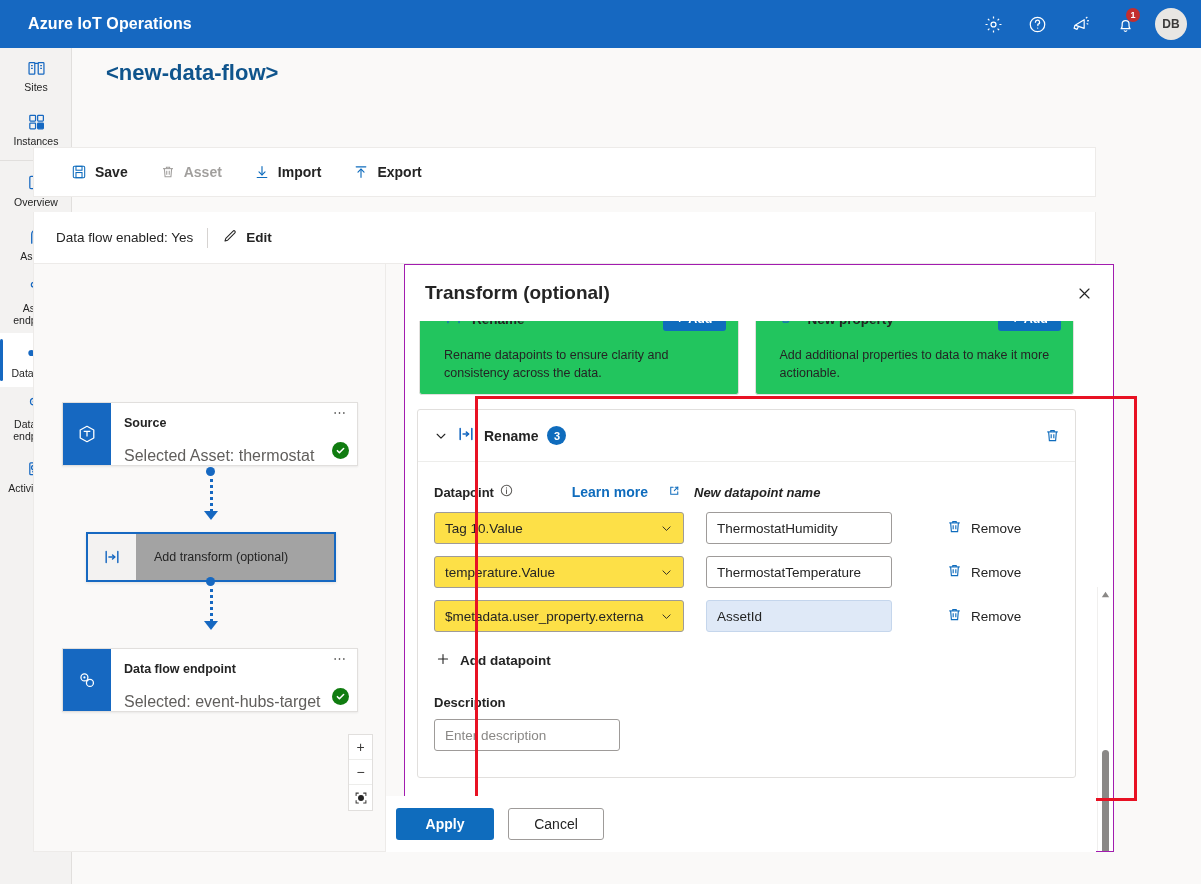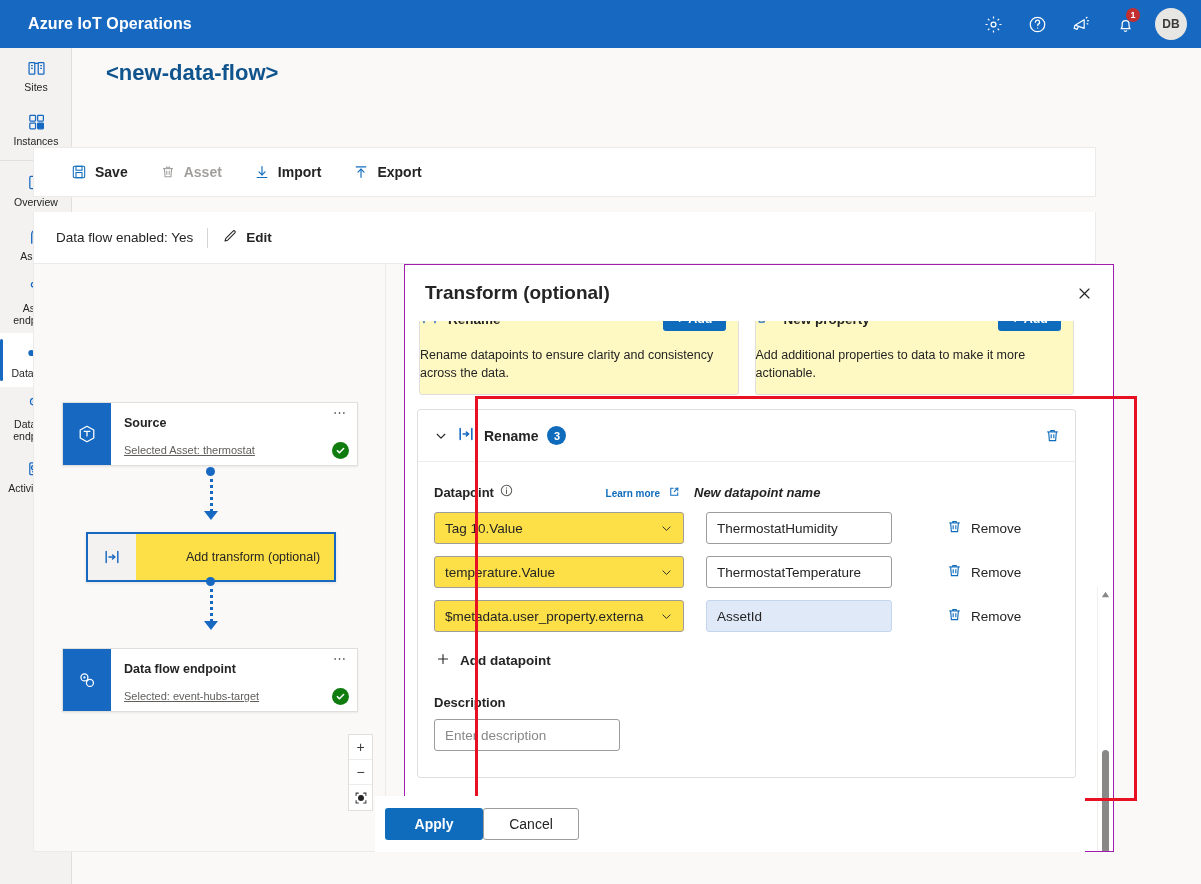--- a/index.html
+++ b/index.html
@@ -114,34 +114,33 @@
     position:absolute; width:296px; height:64px; background:#fff;
     border:1px solid #e1dfdd; display:flex;
     box-shadow:0 1px 2px rgba(0,0,0,.07);
   }
   .node-icon {
     width:48px; background:#1668c1; display:flex; align-items:center; justify-content:center;
     flex:0 0 48px;
   }
   .node-body { flex:1; position:relative; padding:13px 0 0 13px; }
   .node-title { font-size:12.5px; font-weight:bold; color:#242424; line-height:15px; }
-  .node-sub { font-size:11px; color:#605e5c; margin-top:12px; line-height:14px;text-decoration:underline; }
+  .node-sub { font-size:16px; color:#605e5c; margin-top:18px; line-height:14px; }
   .node-dots {
     position:absolute; top:4px; right:10px; font-size:13px; color:#3b3a39;
     letter-spacing:1px; cursor:pointer; line-height:12px;
   }
   .node-check {
     position:absolute; right:8px; bottom:6px; width:17px; height:17px;
     border-radius:50%; background:#107c10; display:flex; align-items:center; justify-content:center;
   }
   #node-transform {
-    position:absolute; width:250px; height:50px; background:#fde047;
+    position:absolute; width:250px; height:50px; background:#a3a3a3;
     border:2px solid #1668c1; display:flex; align-items:center;
     box-shadow:0 1px 3px rgba(0,0,0,.10);
-    gap:32px;
   }
   #node-transform .tr-icon {
     width:48px; height:100%; background:#f3f2f1;
     display:flex; align-items:center; justify-content:center; flex:0 0 48px;
   }
   #node-transform .tr-label { font-size:12.5px; color:#242424; padding-left:18px; }
 
   .conn { position:absolute; width:2px; border-left:3px dotted #1668c1; }
   .conn-dot {
     position:absolute; width:9px; height:9px; border-radius:50%; background:#1668c1;
@@ -177,22 +176,22 @@
   }
 
   #panel-scrollarea {
     position:absolute; top:56px; left:0; width:710px; height:482px; overflow:hidden;
   }
   #panel-inner { position:absolute; top:-26px; left:0; width:683px; padding:0 12px; }
 
   
   #option-cards { display:flex; gap:16px; padding:0 2px; }
   .opt-card {
-    flex:1; border:1px solid #e1dfdd; background:#fef9c3; border-radius:3px;
-    padding:10px 12px 12px 0; position:relative; height:100px;
+    flex:1; border:1px solid #e1dfdd; background:#22c55e; border-radius:3px;
+    padding:10px 12px 12px 24px; position:relative; height:100px;
   }
   .opt-card-head { display:flex; align-items:center; gap:9px; height:26px; }
   .opt-card-title { font-size:13.5px; font-weight:bold; color:#242424; }
   .opt-add {
     margin-left:auto; background:#0f6cbd; color:#fff; font-size:12.5px;
     padding:5px 13px; border-radius:3px; display:flex; align-items:center; gap:5px;
     cursor:pointer; font-weight:bold;
   }
   .opt-card-desc { font-size:12.5px; color:#242424; line-height:18px; margin-top:14px; }
 
@@ -210,21 +209,21 @@
     width:19px; height:19px; border-radius:50%; background:#0f6cbd; color:#fff;
     font-size:11px; font-weight:bold; display:flex; align-items:center; justify-content:center;
     margin-left:9px;
   }
   #rename-delete { margin-left:auto; cursor:pointer; display:flex; }
 
   #rename-body { padding:22px 16px 26px 16px; }
   .col-head-row { display:flex; align-items:flex-end; }
   .col-head { font-size:13px; font-weight:bold; color:#242424; display:flex; align-items:center; gap:6px; }
   #learn-more {
-    font-size:10px; color:#0f6cbd; cursor:pointer; display:flex; align-items:center; gap:8px;
+    font-size:14px; color:#0f6cbd; cursor:pointer; display:flex; align-items:center; gap:20px;
     margin-left:auto; margin-right:14px; font-weight:bold;
   }
   .dp-col { width:260px; display:flex; align-items:flex-end;justify-content:center; }
   .nd-col { width:200px;font-style:italic; }
 
   .dp-row { display:flex; align-items:center; margin-top:12px; }
   .select-box {
     width:250px; height:32px; border:1px solid #9e9b99; border-radius:3px;
     background:#fde047; display:flex; align-items:center; padding:0 10px;
     font-size:13.5px; color:#242424; cursor:pointer; overflow:hidden; white-space:nowrap;
@@ -267,22 +266,22 @@
     height:15px; display:flex; align-items:center; justify-content:center; cursor:pointer;
   }
   #panel-sb .sb-track { position:absolute; top:15px; bottom:15px; left:0; right:0; }
   #panel-sb .sb-thumb {
     position:absolute; left:4px; width:7px; top:148px; height:275px;
     background:#8a8886; border-radius:4px; cursor:pointer;
   }
 
   
   #panel-foot {
-    position:absolute; left:375px; top:796px; width:710px; height:56px;
-    display:flex; align-items:center; padding-left:10px; 
+    position:absolute; left:386px; top:796px; width:710px; height:56px;
+    display:flex; align-items:center; padding-left:10px; gap:14px;
     background:#fff; z-index:11;
   }
   .btn-primary {
     width:98px; height:32px; background:#0f6cbd; color:#fff; font-size:14px;
     font-weight:bold; border:none; border-radius:3px; cursor:pointer;
     display:flex; align-items:center; justify-content:center;
   }
   .btn-secondary {
     width:96px; height:32px; background:#fff; color:#242424; font-size:14px;
     border:1px solid #9e9b99; border-radius:3px; cursor:pointer;

